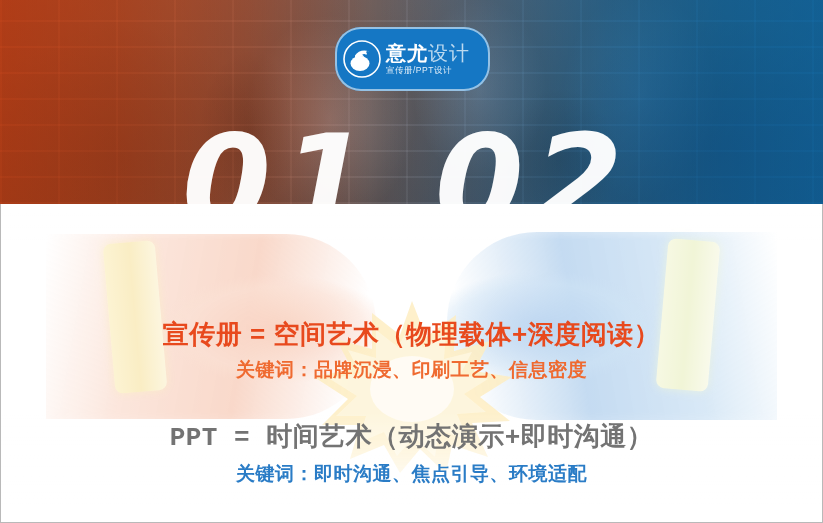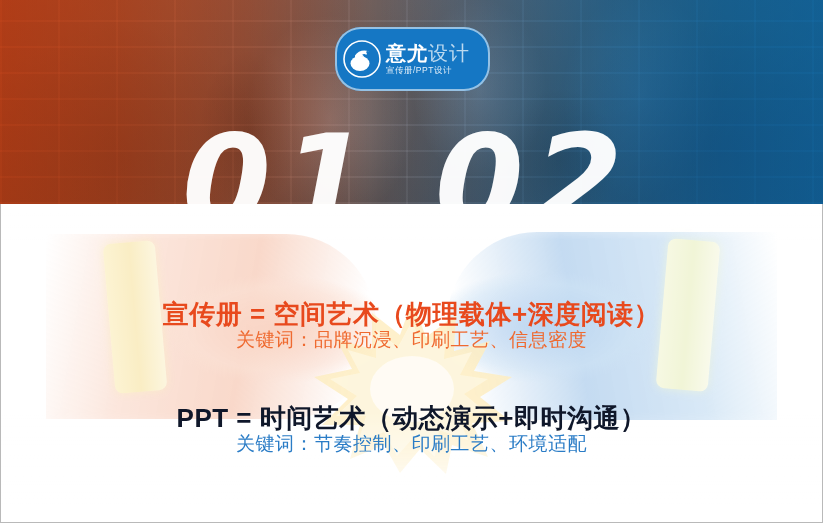--- a/index.html
+++ b/index.html
@@ -187,29 +187,29 @@
   }
   .headline .t-or{color:#e8491d;}
   .headline .t-bl{color:#0f6fc4;}
 
   
   .block{position:absolute;left:0;right:0;text-align:center;}
   .block-a{top:96px;}
   .block-b{top:200px;}
   .b-title{
     font-size:26px;font-weight:bold;letter-spacing:.5px;
-    white-space:nowrap;line-height:1.1;
+    white-space:nowrap;line-height:1.1;margin-top:20px;
   }
   .b-sub{
-    font-size:19px;font-weight:normal;letter-spacing:.5px;
-    margin-top:1px;white-space:nowrap;line-height:1.1;
+    font-size:19px;font-weight:bold;letter-spacing:.5px;
+    margin-top:11px;white-space:nowrap;line-height:1.1;
   }
   .or-t{color:#e8491d;}
   .or-s{color:#ef6a30;}
-  .bl-t{color:#0f172a;}
+  .bl-t{color:#737373;font-family:Liberation Mono, monospace;}
   .bl-s{color:#2a7cc6;}
 </style>
 </head>
 <body>
 
 <div class="slide">
 
   <div class="banner">
     <div class="photo"></div>
     <div class="photo-shade"></div>
@@ -253,17 +253,17 @@
     </div>
 
 
     <div class="block block-a">
       <div class="b-title or-t">宣传册 = 空间艺术（物理载体+深度阅读）</div>
       <div class="b-sub or-s">关键词：品牌沉浸、印刷工艺、信息密度</div>
     </div>
 
     <div class="block block-b">
       <div class="b-title bl-t">PPT = 时间艺术（动态演示+即时沟通）</div>
-      <div class="b-sub bl-s">关键词：节奏控制、印刷工艺、环境适配</div>
+      <div class="b-sub bl-s">关键词：即时沟通、焦点引导、环境适配</div>
     </div>
 
   </div>
 </div>
 
 </body></html>

